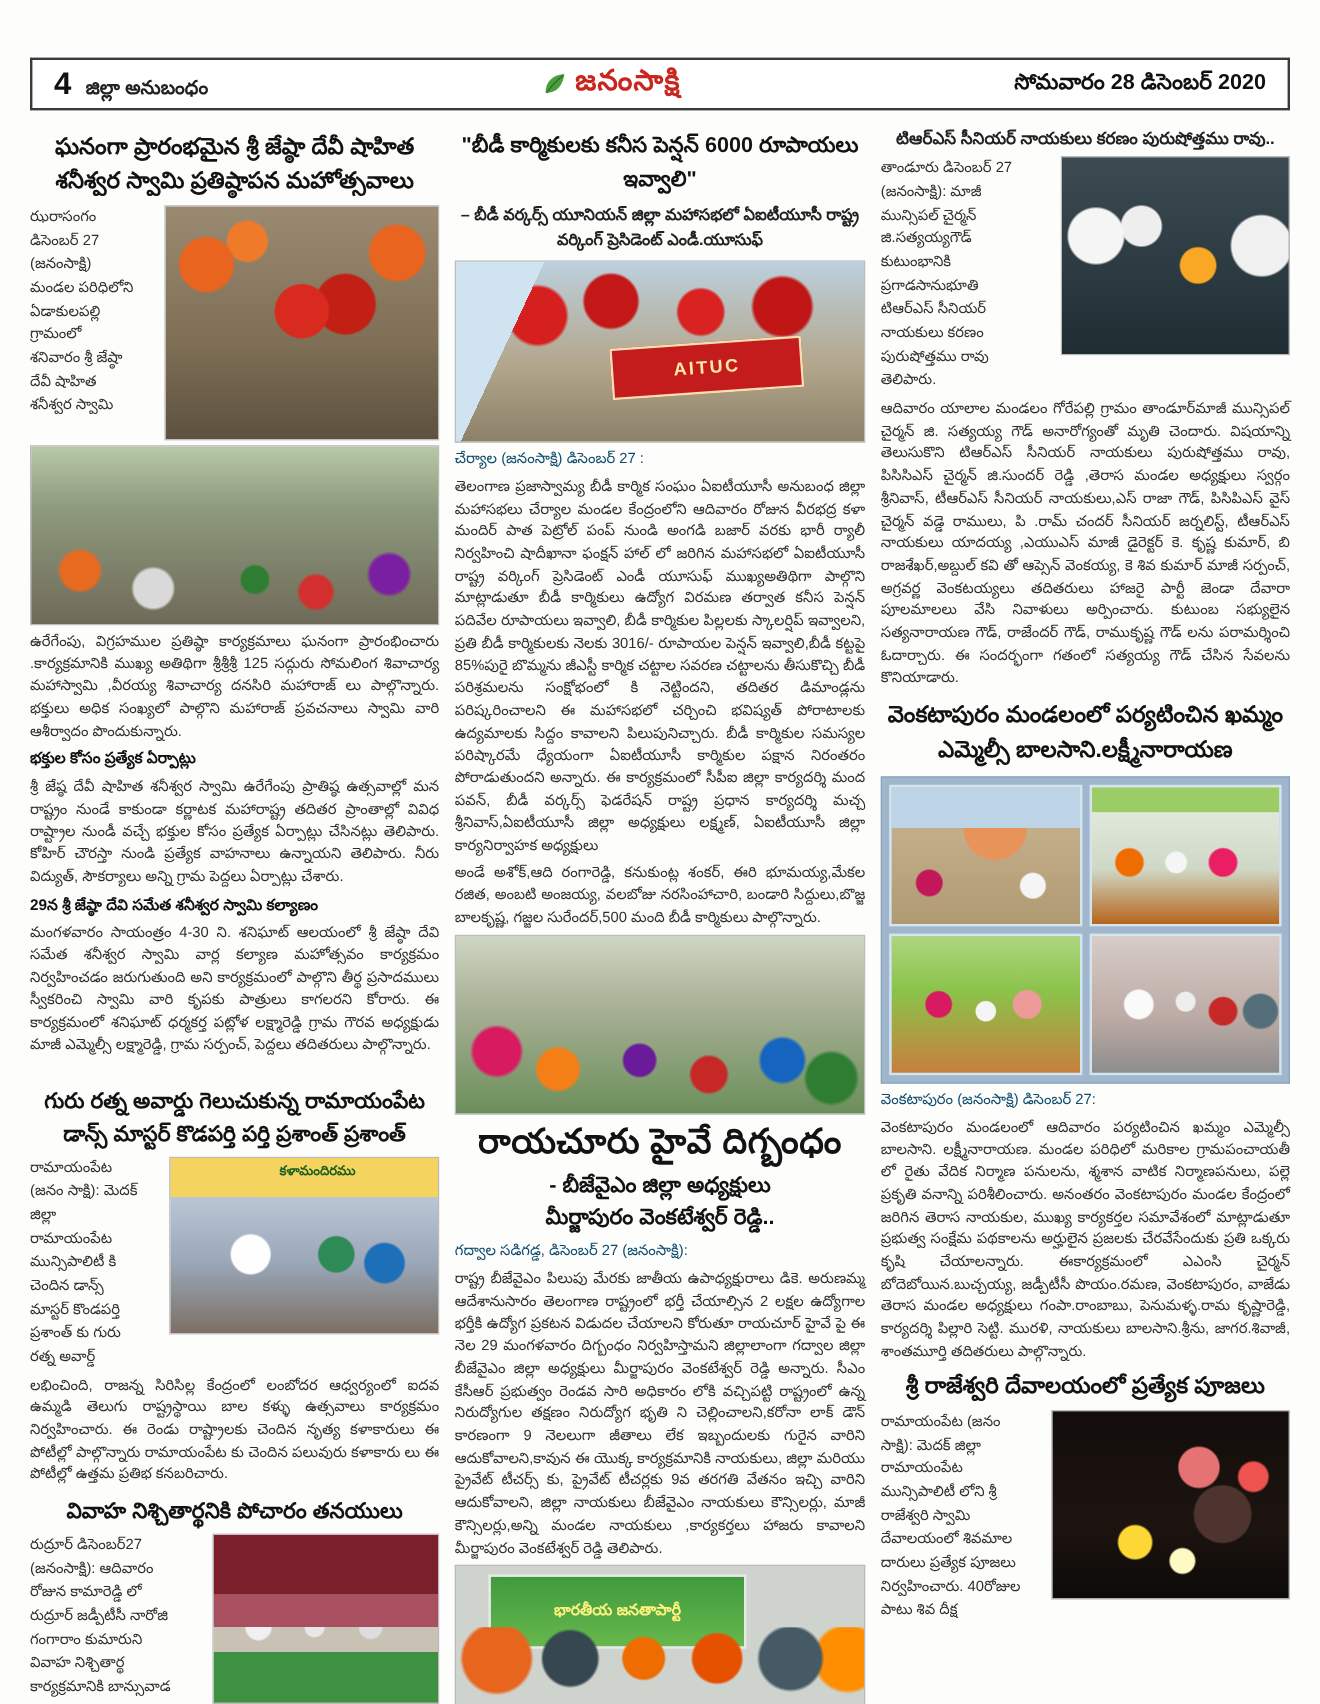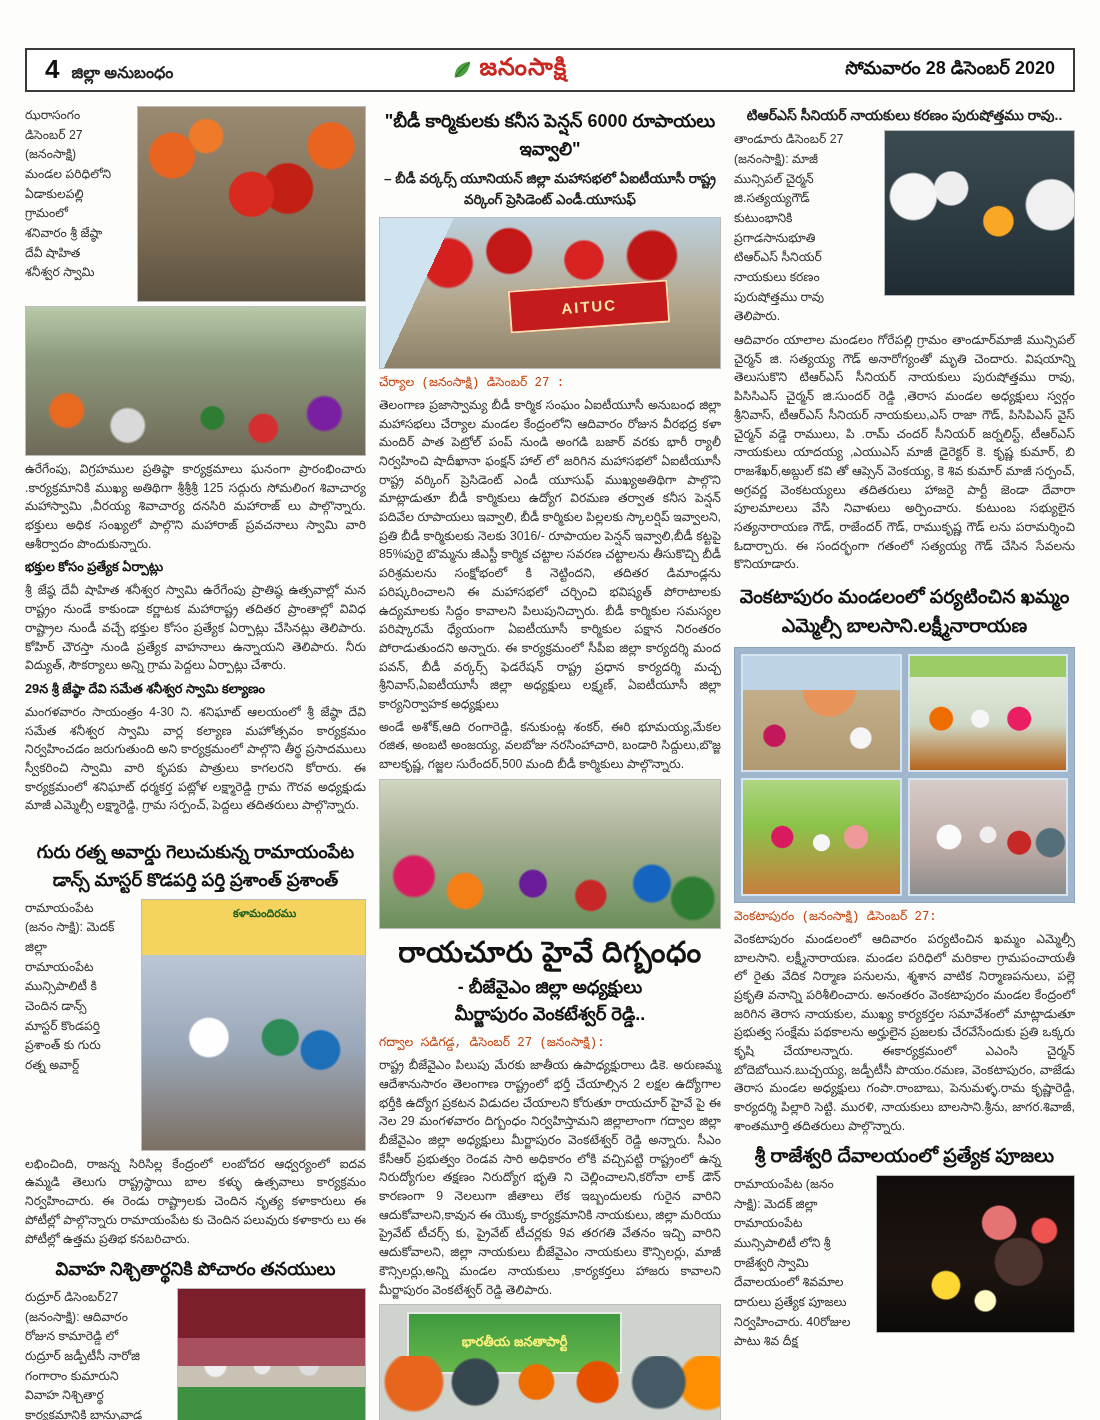--- a/index.html
+++ b/index.html
@@ -25,21 +25,21 @@
   .c2{width:350px;padding:0 4px;}
   .c3{width:341px;}
   
   .headline{font-weight:bold;color:#131313;text-align:center;margin:6px 0 4px 0;line-height:1.55;}
   .h-lg{font-size:19px;}
   .h-md{font-size:18px;}
   .h-xl{font-size:29px;font-weight:800;letter-spacing:0.5px;line-height:1.2;}
   .h-sub{font-size:14px;font-weight:bold;text-align:center;color:#222;line-height:1.6;margin:2px 0;}
   .h-sub2{font-size:13.5px;font-weight:bold;text-align:center;color:#222;line-height:1.6;margin:2px 0 6px 0;}
   .body{font-size:12.3px;line-height:1.52;color:#2e2e2e;text-align:justify;margin:4px 0;}
-  .dateline{font-size:12.3px;color:#c2410c;margin:6px 0 2px 0;font-family:Liberation Mono, monospace;}
+  .dateline{font-size:12.3px;color:#0c4a6e;margin:6px 0 2px 0;}
   .subhead{font-size:12.8px;font-weight:bold;color:#111;margin:6px 0 2px 0;}
   .media-row{display:flex;gap:24px;margin:4px 0;}
   .side-text{font-size:12.3px;line-height:1.6;color:#2e2e2e;}
   
   .photo{position:relative;overflow:hidden;border:1px solid #bbb;box-sizing:border-box;flex-shrink:0;}
   .ph-throne{background:
      radial-gradient(circle at 50% 45%, #d92a1f 0 14%, transparent 15%),
      radial-gradient(circle at 66% 42%, #c22015 0 13%, transparent 14%),
      radial-gradient(circle at 15% 25%, #e8641f 0 9%, transparent 10%),
      radial-gradient(circle at 85% 20%, #e8641f 0 9%, transparent 10%),
@@ -151,37 +151,38 @@
       <span class="masthead">జనంసాక్షి</span>
     </div>
     <div class="hdr-right">సోమవారం 28  డిసెంబర్  2020</div>
   </div>
 
   <div class="cols">
 
     <div class="col c1">
 
       <div>
+        <div class="headline h-lg">ఘనంగా ప్రారంభమైన శ్రీ జేష్ఠా దేవీ షాహిత శనీశ్వర స్వామి ప్రతిష్ఠాపన మహోత్సవాలు</div>
         <div class="media-row">
           <div class="side-text" style="width:88px;">ఝరాసంగం డిసెంబర్ 27 (జనంసాక్షి) మండల పరిధిలోని ఏడాకులపల్లి గ్రామంలో శనివారం శ్రీ జేష్ఠా దేవీ షాహిత శనీశ్వర స్వామి</div>
           <div class="photo ph-throne" style="flex:1;height:196px;"></div>
         </div>
         <div class="photo ph-crowd" style="width:100%;height:150px;margin:4px 0;"></div>
         <p class="body">ఉరేగేంపు, విగ్రహముల ప్రతిష్ఠా కార్యక్రమాలు ఘనంగా ప్రారంభించారు .కార్యక్రమానికి ముఖ్య అతిథిగా శ్రీశ్రీశ్రీ 125 సద్గురు సోమలింగ శివాచార్య మహాస్వామి ,వీరయ్య శివాచార్య దనసిరి మహారాజ్ లు పాల్గొన్నారు. భక్తులు అధిక సంఖ్యలో పాల్గొని మహారాజ్ ప్రవచనాలు స్వామి వారి ఆశీర్వాదం పొందుకున్నారు.</p>
         <div class="subhead">భక్తుల కోసం ప్రత్యేక ఏర్పాట్లు</div>
         <p class="body">శ్రీ జేష్ఠ దేవీ షాహిత శనీశ్వర స్వామి ఉరేగేంపు ప్రాతిష్ఠ ఉత్సవాల్లో మన రాష్ట్రం నుండే కాకుండా కర్ణాటక మహారాష్ట్ర తదితర ప్రాంతాల్లో వివిధ రాష్ట్రాల నుండీ వచ్చే భక్తుల కోసం ప్రత్యేక ఏర్పాట్లు చేసినట్లు తెలిపారు. కోహిర్ చౌరస్తా నుండి ప్రత్యేక వాహనాలు ఉన్నాయని తెలిపారు. నీరు విద్యుత్, సౌకర్యాలు అన్ని గ్రామ పెద్దలు ఏర్పాట్లు చేశారు.</p>
         <div class="subhead">29న శ్రీ జేష్ఠా దేవి సమేత శనీశ్వర స్వామి కల్యాణం</div>
         <p class="body">మంగళవారం సాయంత్రం 4-30 ని. శనిఘాట్ ఆలయంలో శ్రీ జేష్ఠా దేవి సమేత శనీశ్వర స్వామి వార్ల కల్యాణ మహోత్సవం కార్యక్రమం నిర్వహించడం జరుగుతుంది అని కార్యక్రమంలో పాల్గొని తీర్థ ప్రసాదములు స్వీకరించి స్వామి వారి కృపకు పాత్రులు కాగలరని కోరారు. ఈ కార్యక్రమంలో శనిఘాట్ ధర్మకర్త పట్లోళ లక్ష్మారెడ్డి గ్రామ గౌరవ అధ్యక్షుడు మాజీ ఎమ్మెల్సీ లక్ష్మారెడ్డి, గ్రామ సర్పంచ్, పెద్దలు తదితరులు పాల్గొన్నారు.</p>
       </div>
 
       <div style="margin-top:24px;">
         <div class="headline h-md">గురు రత్న అవార్డు గెలుచుకున్న రామాయంపేట డాన్స్ మాస్టర్ కొడపర్తి పర్తి ప్రశాంత్ ప్రశాంత్</div>
         <div class="media-row">
           <div class="side-text" style="width:92px;">రామాయంపేట (జనం సాక్షి): మెదక్ జిల్లా రామాయంపేట మున్సిపాలిటీ కి చెందిన డాన్స్ మాస్టర్ కొండపర్తి ప్రశాంత్ కు గురు రత్న అవార్డ్</div>
-          <div class="photo ph-award" style="flex:1;height:252px;">
+          <div class="photo ph-award" style="flex:1;height:148px;">
             <div style="position:absolute;left:22%;top:3%;width:66%;text-align:center;font-size:11px;font-weight:bold;color:#1b5e20;">కళామందిరము</div>
           </div>
         </div>
         <p class="body">లభించింది, రాజన్న సిరిసిల్ల కేంద్రంలో లంబోదర ఆధ్వర్యంలో ఐదవ ఉమ్మడి తెలుగు రాష్ట్రస్థాయి బాల కళ్ళు ఉత్సవాలు కార్యక్రమం నిర్వహించారు. ఈ రెండు రాష్ట్రాలకు చెందిన నృత్య కళాకారులు ఈ పోటీల్లో పాల్గొన్నారు రామాయంపేట కు చెందిన పలువురు కళాకారు లు ఈ పోటీల్లో ఉత్తమ ప్రతిభ కనబరిచారు.</p>
       </div>
 
       <div style="margin-top:8px;">
         <div class="headline h-md">వివాహ నిశ్చితార్థనికి పోచారం తనయులు</div>
         <div class="media-row">
           <div class="side-text" style="width:128px;">రుద్రూర్ డిసెంబర్27 (జనంసాక్షి): ఆదివారం రోజున కామారెడ్డి లో రుద్రూర్ జడ్పీటీసీ నారోజి గంగారాం కుమారుని వివాహ నిశ్చితార్థ కార్యక్రమానికి బాన్సువాడ నియోజకవర్గ</div>

